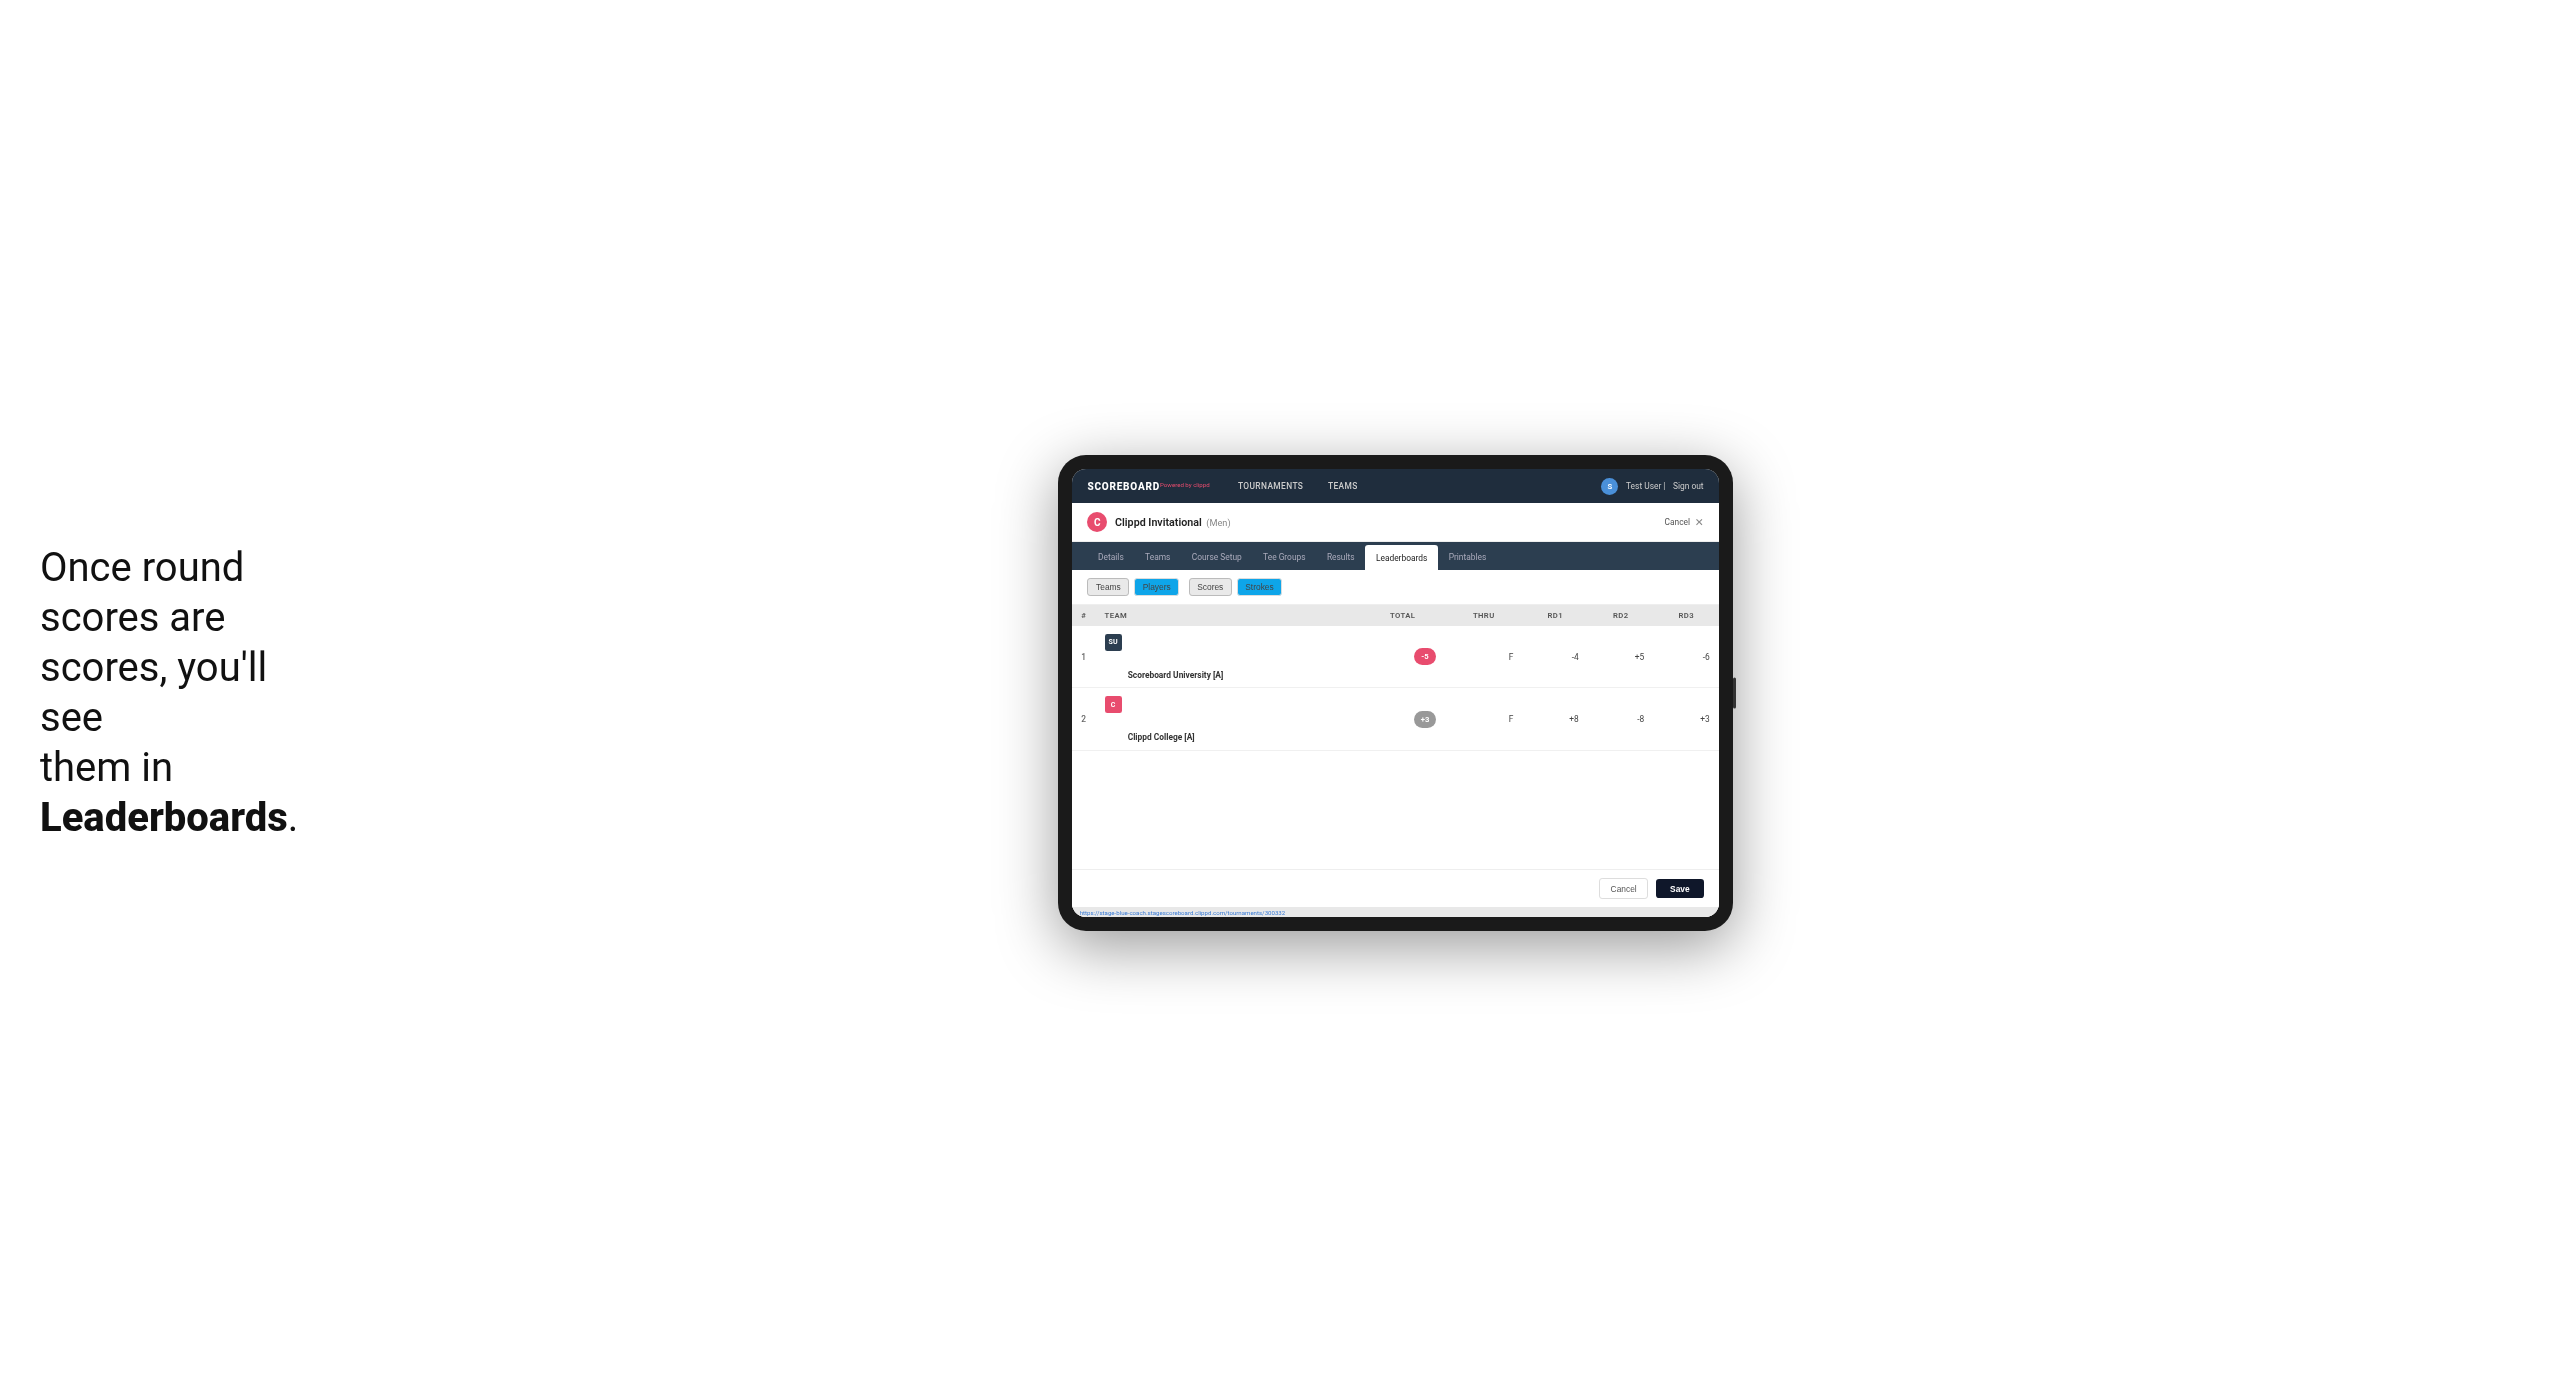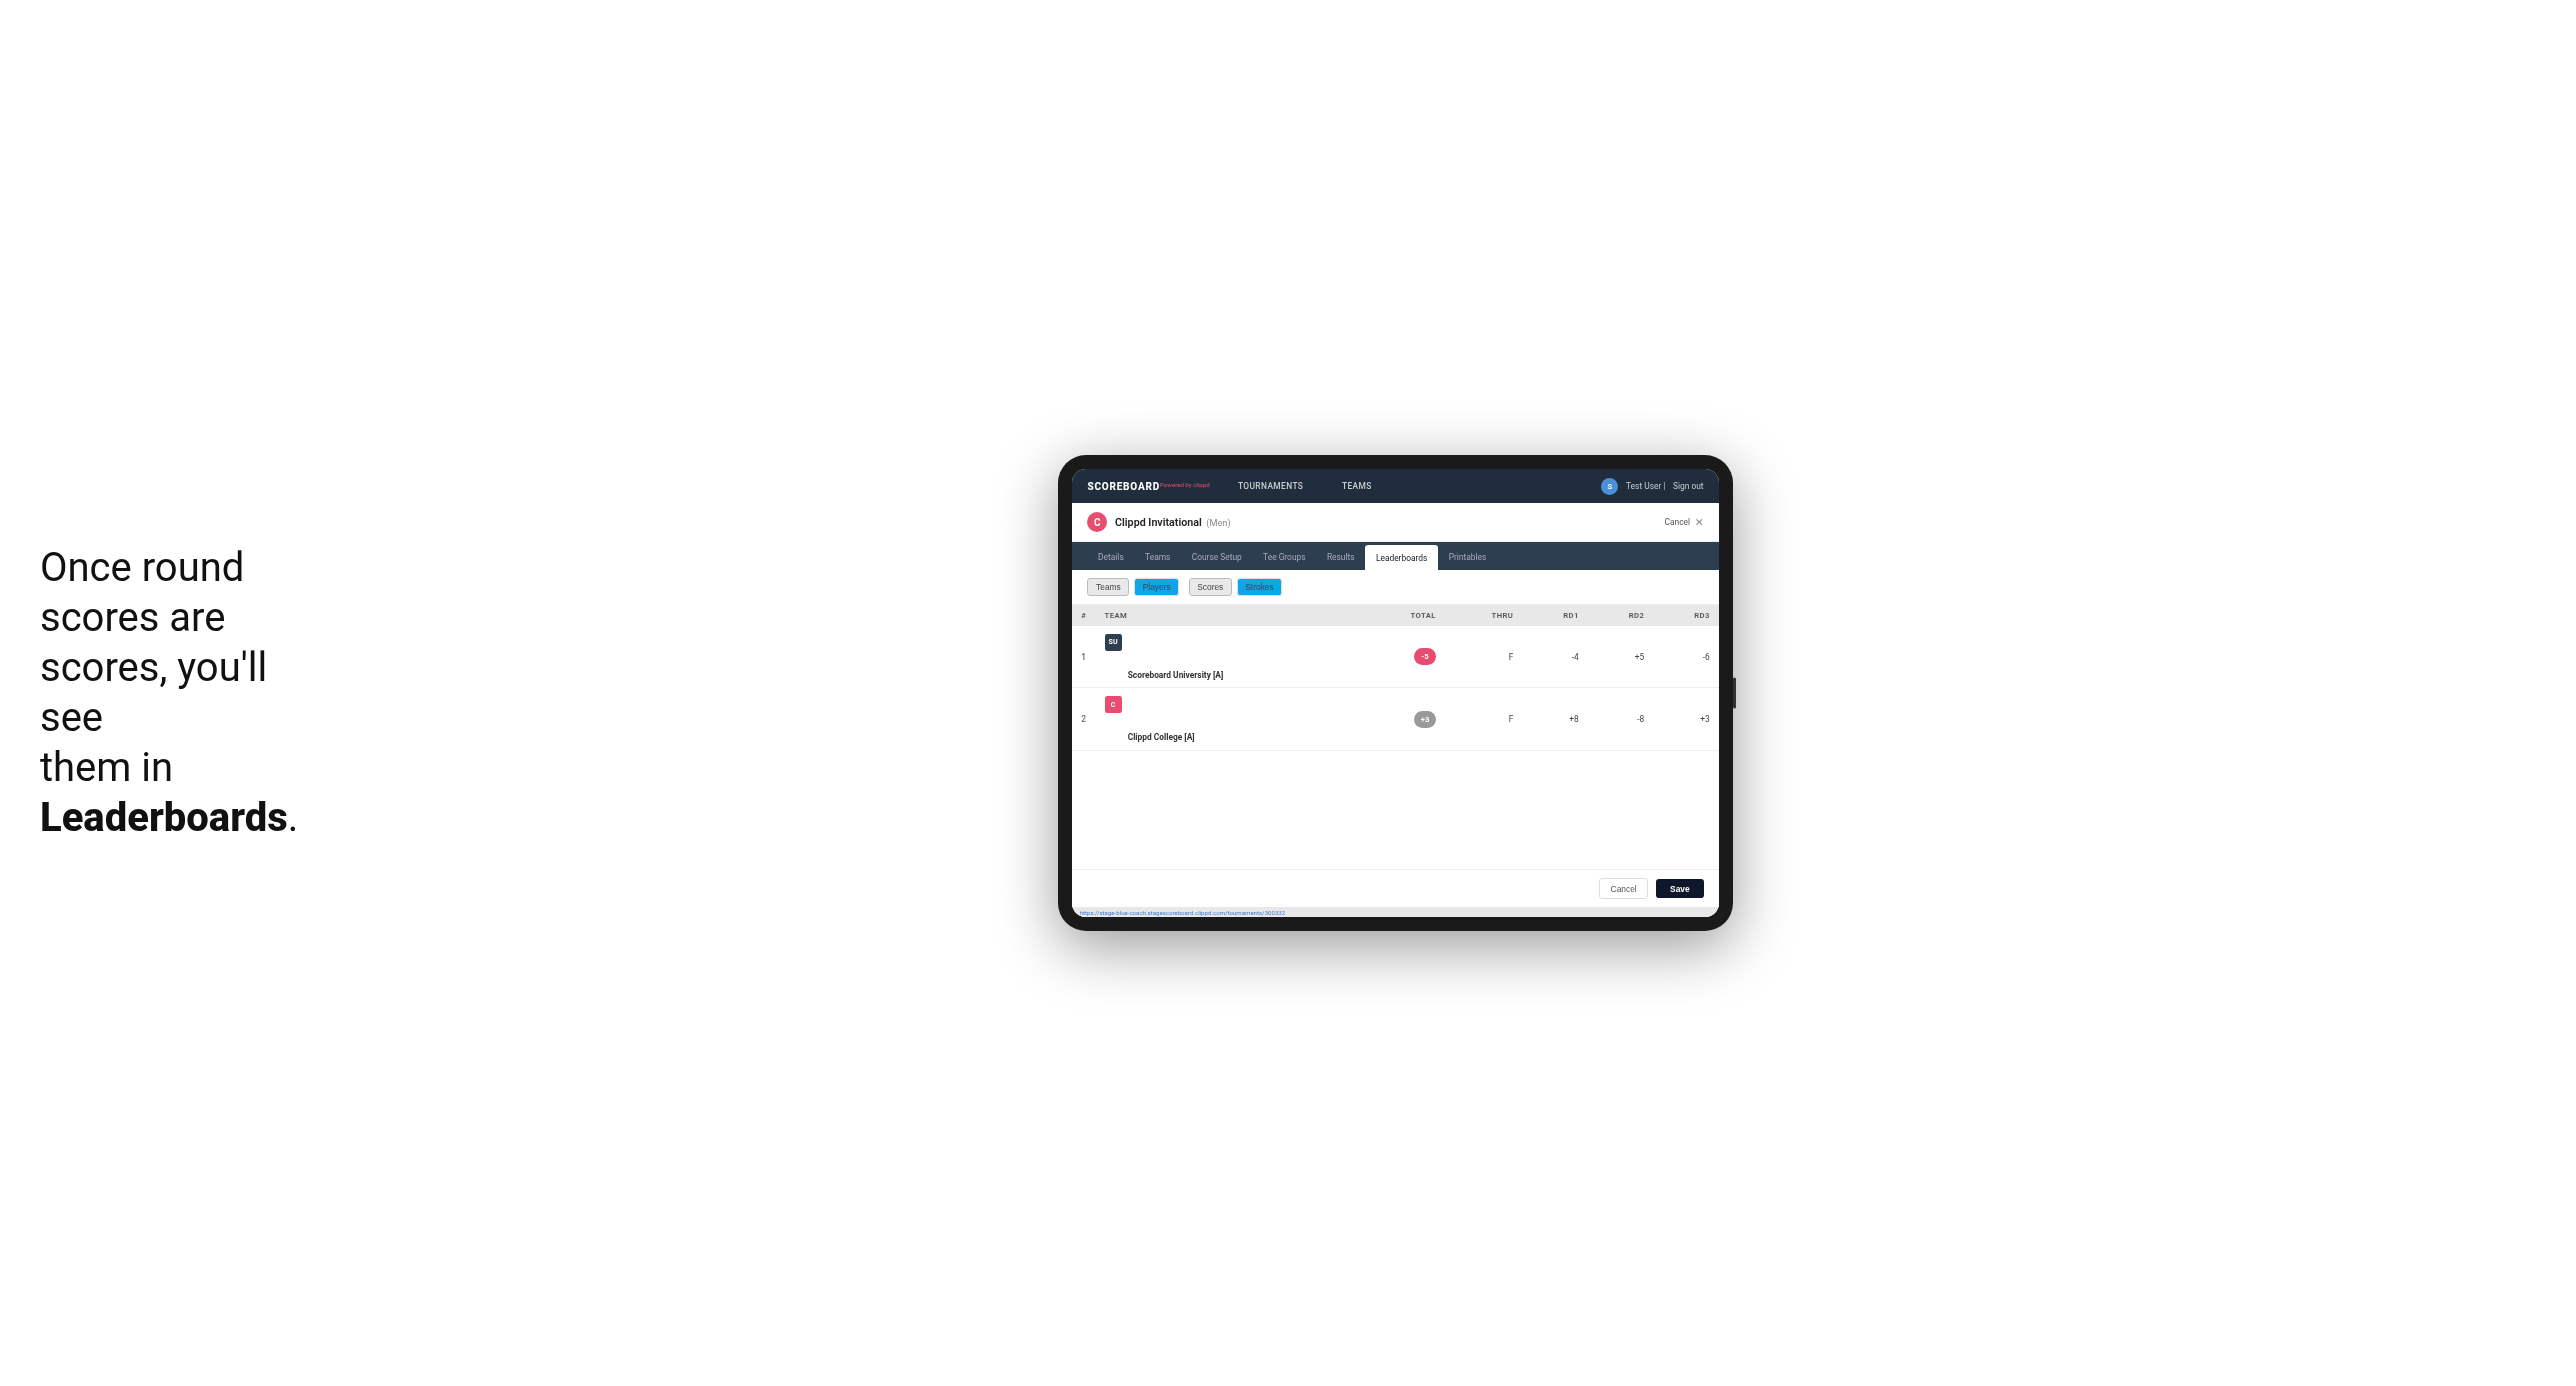--- a/index.html
+++ b/index.html
@@ -74,21 +74,21 @@
     }
     .nav-logo-sub {
       font-size: 6.1px;
       color: #aaa;
     }
     .nav-logo-sub span {
       color: #e84c6e;
     }
     .nav-links {
       display: flex;
-      gap: 14px;
+      gap: 0;
       flex: 1;
     }
     .nav-link {
       color: #ccc;
       font-size: 8.4px;
       font-weight: 500;
       padding: 0 12.3px;
       height: 34px;
       display: flex;
       align-items: center;
@@ -243,21 +243,21 @@
     thead th {
       padding: 6.1px 9.2px;
       text-align: left;
       font-weight: 600;
       color: #555;
       font-size: 7.7px;
       text-transform: uppercase;
       letter-spacing: 0.4px;
     }
     thead th.right {
-      text-align: right;
+      text-align: center;
     }
     tbody tr {
       border-bottom: 0.8px solid #f0f0f0;
       background: #fff;
     }
     td {
       padding: 7.7px 9.2px;
       color: #333;
       font-size: 8.4px;
     }

